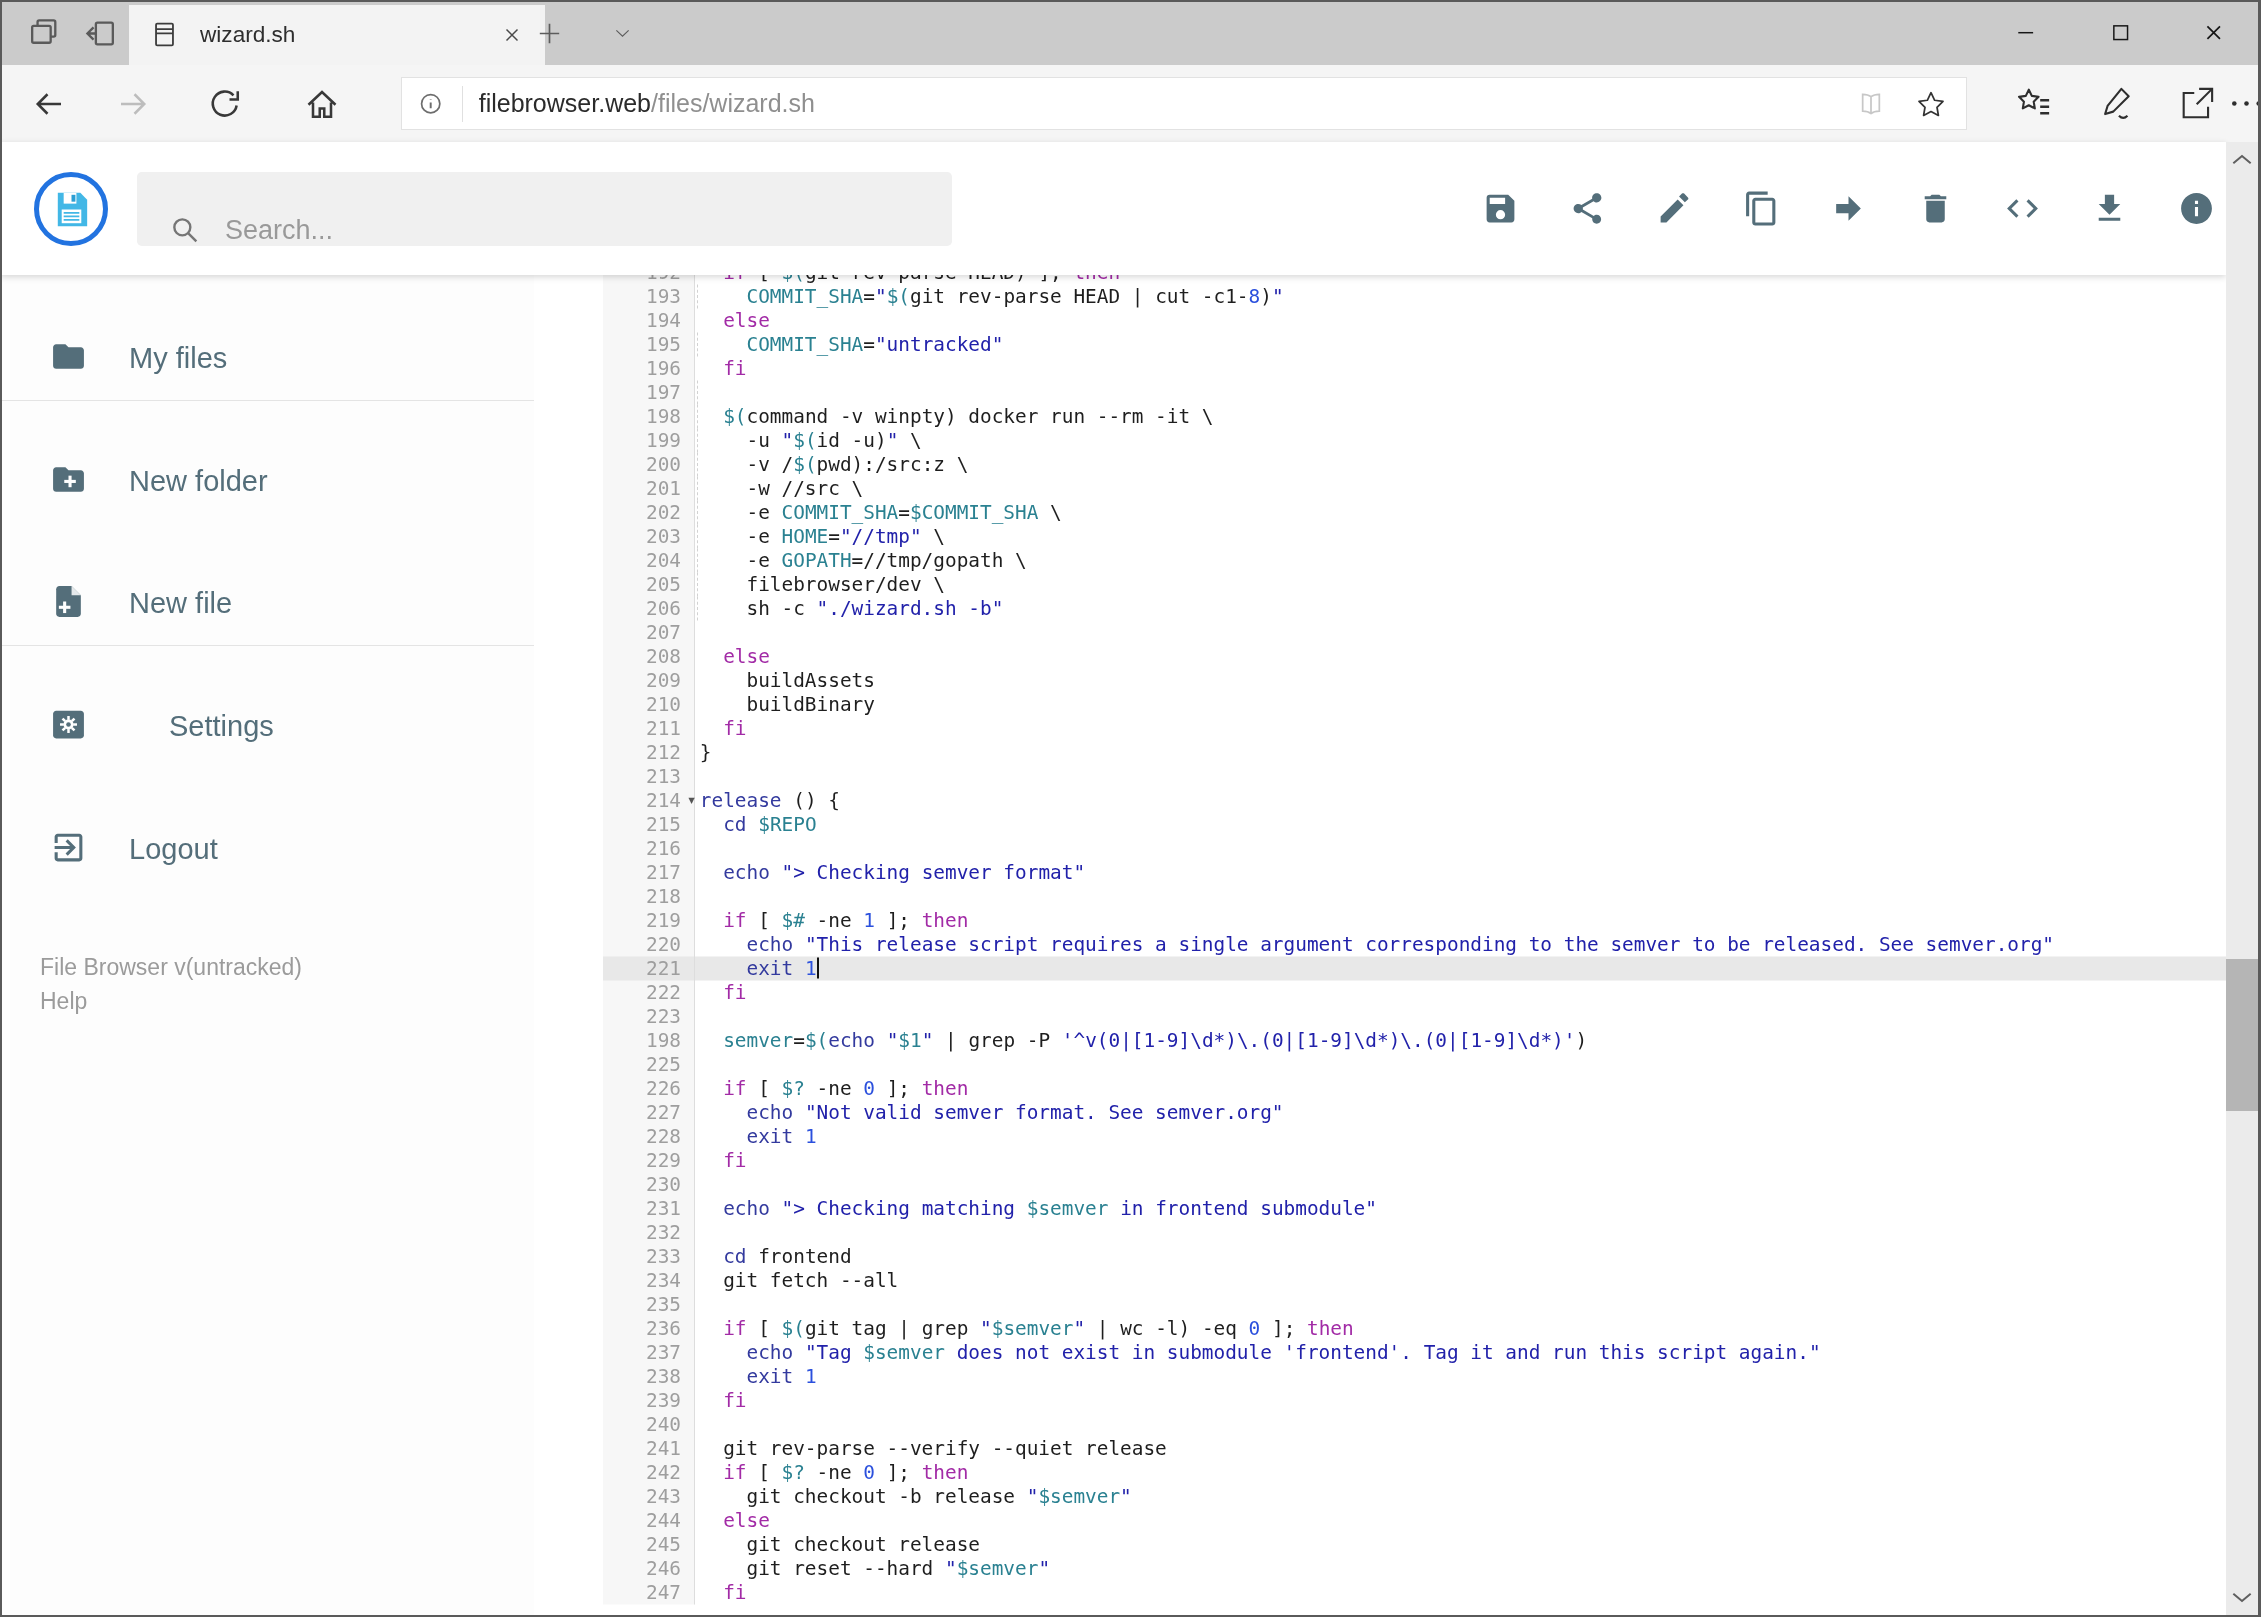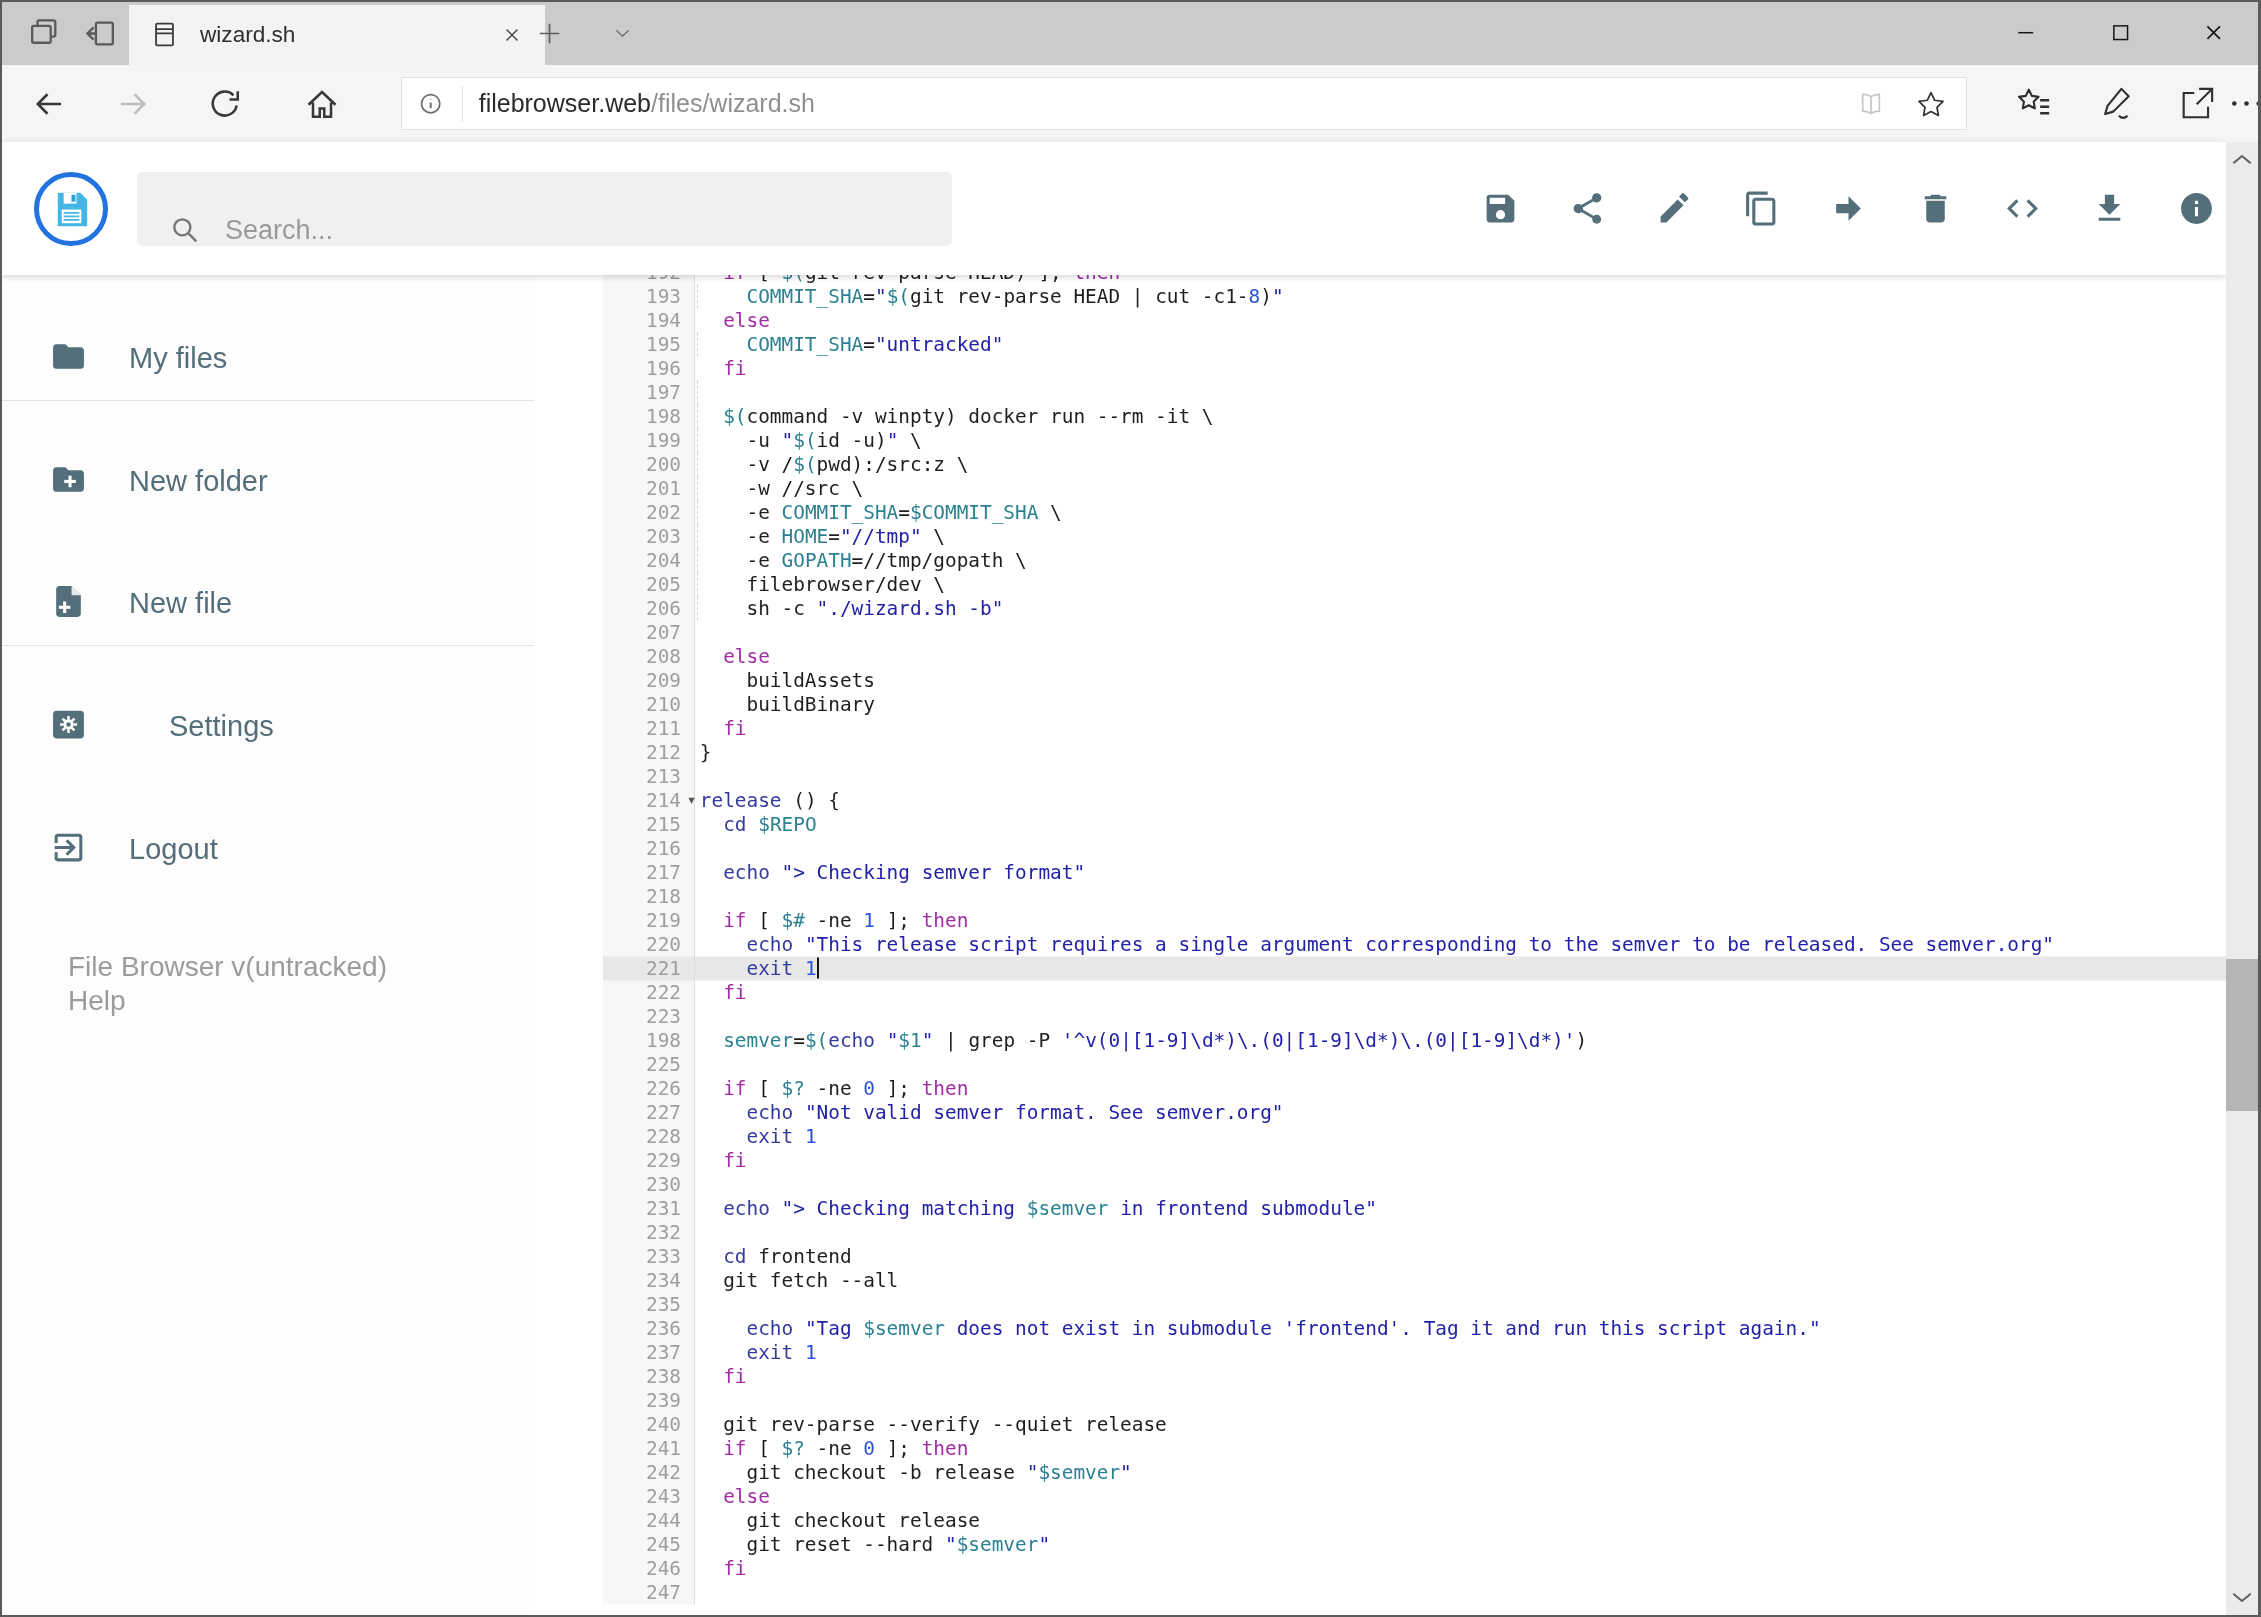--- a/index.html
+++ b/index.html
@@ -61,21 +61,21 @@
   #search-input::placeholder { color:#999; opacity:1; }
   #header-actions { position:absolute; right:46px; top:190px; display:flex; gap:50px; z-index:7; }
   #header-actions .act { width:37px; height:37px; color:var(--icon-teal); background:none; border:0; padding:0; cursor:pointer; }
 
   
   #sidebar { position:absolute; top:275px; left:0; width:534px; bottom:2.4px; background:#fdfdfd; }
   .side-item { height:73px; display:flex; align-items:flex-end; padding-left:50px; cursor:pointer; }
   .side-item .ic { width:37px; height:37px; color:var(--icon-teal); flex:none; }
   .side-item .lbl { margin-left:42px; font-size:29px; color:var(--icon-teal); }
   .side-div { height:0.8px; background:#e4e4e4; }
-  #side-footer { margin:84px 0 0 68px; font-size:28px; color:#9b9b9b; line-height:34px; }
+  #side-footer { margin:84px 0 0 40px; font-size:23px; color:#9b9b9b; line-height:34px; }
   #side-help { cursor:pointer; }
 
   
   #editor { position:absolute; top:275px; left:534px; width:1692px; bottom:0; background:#fff; overflow:hidden; }
   #ed-content { display:flex; transform:translateY(-14.5px); }
   #gutter { width:92px; margin-left:69px; background:var(--gutter-bg); border-right:0.8px solid #ddd; flex:none; }
   .g-cell { height:24px; text-align:right; padding-right:13px; font:19.4px/24px "DejaVu Sans Mono",monospace;
             color:var(--gutter-text); position:relative; }
   .g-cell.active { background:var(--active-line); }
   .g-cell .fold { position:absolute; right:-2.4px; top:-0.8px; font-size:16px; color:#555; cursor:pointer; }
@@ -393,20 +393,21 @@
         <div class="c-row"><span>  </span><span class="c-k">if</span><span> [ </span><span class="c-v">$?</span><span> -ne </span><span class="c-n">0</span><span> ]; </span><span class="c-k">then</span></div>
         <div class="c-row"><span>    </span><span class="c-b">echo</span><span> </span><span class="c-s">"Not valid semver format. See semver.org"</span></div>
         <div class="c-row"><span>    </span><span class="c-b">exit</span><span> </span><span class="c-n">1</span></div>
         <div class="c-row"><span>  </span><span class="c-k">fi</span></div>
         <div class="c-row"></div>
         <div class="c-row"><span>  </span><span class="c-b">echo</span><span> </span><span class="c-s">"&gt; Checking matching </span><span class="c-v">$semver</span><span class="c-s"> in frontend submodule"</span></div>
         <div class="c-row"></div>
         <div class="c-row"><span>  </span><span class="c-b">cd</span><span> frontend</span></div>
         <div class="c-row"><span>  git fetch --all</span></div>
         <div class="c-row"></div>
+        <div class="c-row"><span>  </span><span class="c-k">if</span><span> [ </span><span class="c-v">$(</span><span>git tag | grep </span><span class="c-s">"</span><span class="c-v">$semver</span><span class="c-s">"</span><span> | wc -l) -eq </span><span class="c-n">0</span><span> ]; </span><span class="c-k">then</span></div>
         <div class="c-row"><span>    </span><span class="c-b">echo</span><span> </span><span class="c-s">"Tag </span><span class="c-v">$semver</span><span class="c-s"> does not exist in submodule 'frontend'. Tag it and run this script again."</span></div>
         <div class="c-row"><span>    </span><span class="c-b">exit</span><span> </span><span class="c-n">1</span></div>
         <div class="c-row"><span>  </span><span class="c-k">fi</span></div>
         <div class="c-row"></div>
         <div class="c-row"><span>  git rev-parse --verify --quiet release</span></div>
         <div class="c-row"><span>  </span><span class="c-k">if</span><span> [ </span><span class="c-v">$?</span><span> -ne </span><span class="c-n">0</span><span> ]; </span><span class="c-k">then</span></div>
         <div class="c-row"><span>    git checkout -b release </span><span class="c-s">"</span><span class="c-v">$semver</span><span class="c-s">"</span></div>
         <div class="c-row"><span>  </span><span class="c-k">else</span></div>
         <div class="c-row"><span>    git checkout release</span></div>
         <div class="c-row"><span>    git reset --hard </span><span class="c-s">"</span><span class="c-v">$semver</span><span class="c-s">"</span></div>

